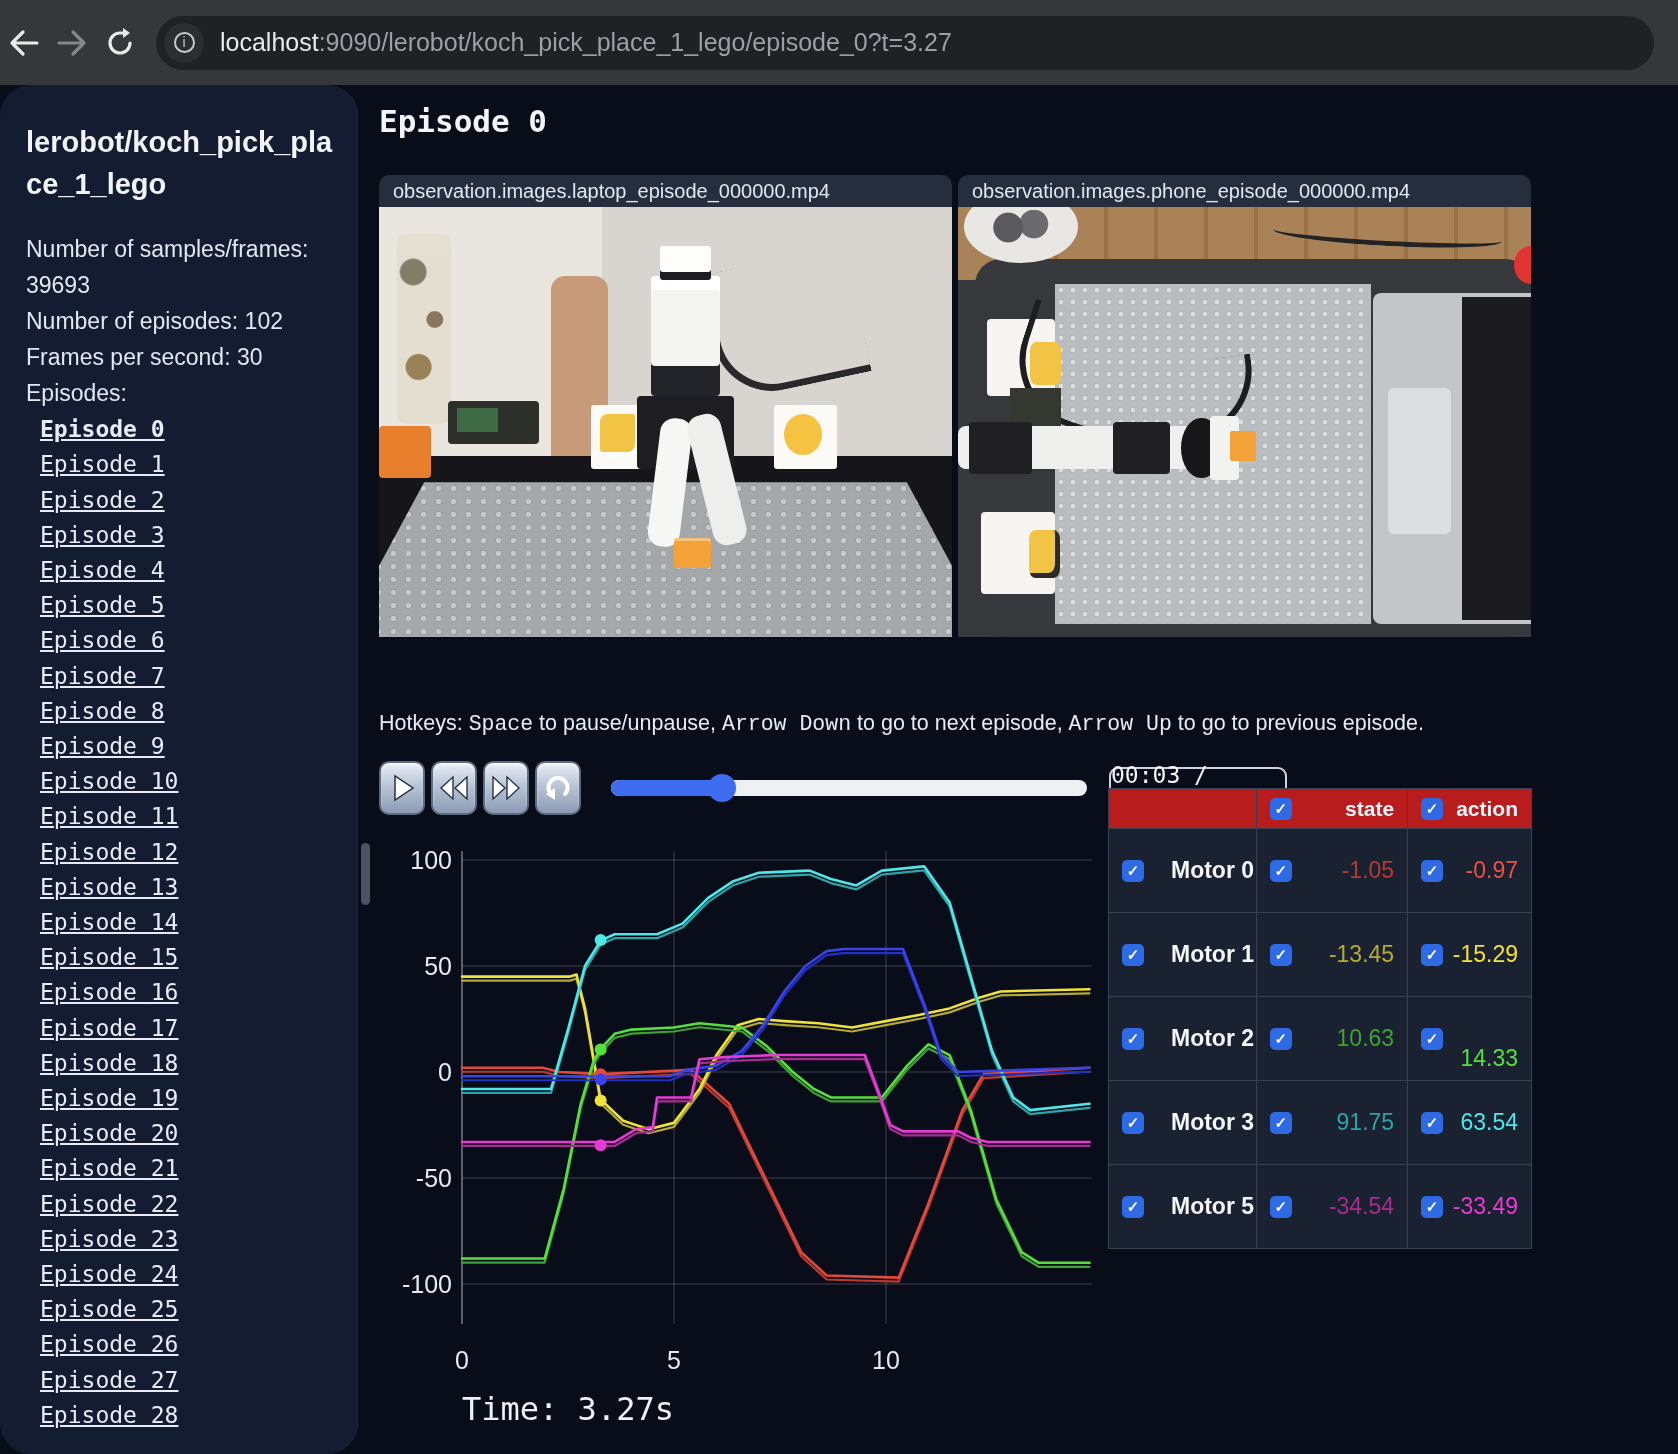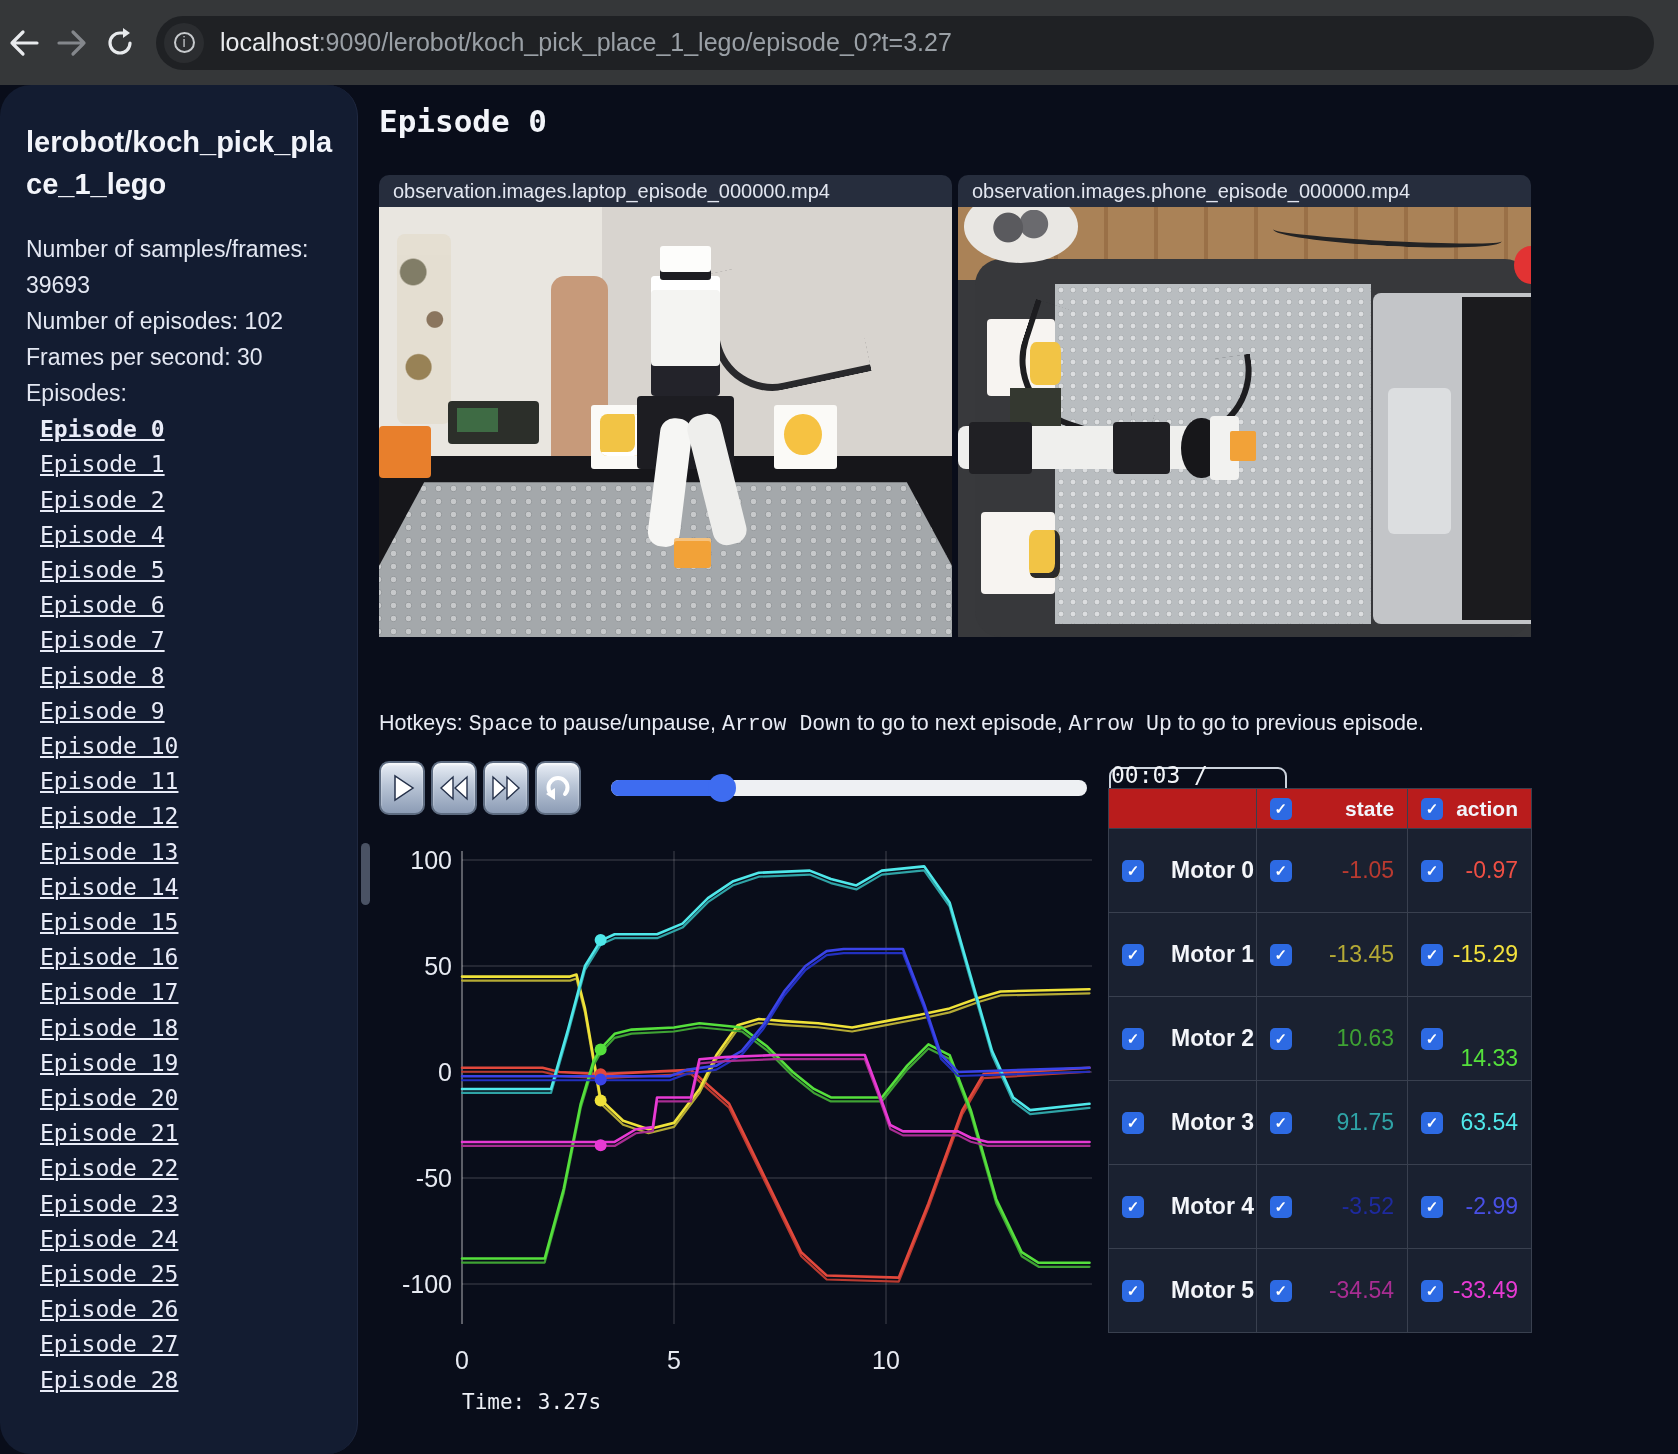--- a/index.html
+++ b/index.html
@@ -142,21 +142,21 @@
   .slider .fill { position:absolute; left:0; top:0; height:100%; border-radius:8px; background:#3e6cf0; }
   .slider .thumb { position:absolute; top:50%; width:28px; height:28px; border-radius:50%;
                    background:#3e6cf0; transform:translate(-50%,-50%); }
   .timebox { margin-left:22px; width:178px; height:42px; border:2px solid #ccd2dc; border-radius:9px;
              color:#f2f4f8; font-size:23px; display:flex; align-items:center; justify-content:center;
              font-family:"DejaVu Sans Mono", monospace; }
 
   
   #chart { position:absolute; left:36px; top:742px; }
   .time-label { position:absolute; left:104px; top:1305px; font-family:"DejaVu Sans Mono", monospace;
-                font-size:21px; color:#eef0f6; }
+                font-size:32px; color:#eef0f6; }
   .scroll-thumb { position:absolute; left:3px; top:758px; width:9px; height:62px; border-radius:5px;
                   background:#4a5264; cursor:pointer; }
 
   
   .mtable { position:absolute; left:750px; top:703px; width:424px; border-collapse:collapse; }
   .mtable th, .mtable td { border:1px solid #39404f; }
   .mtable th { height:40px; background:#b91c1c; color:#f2f4fa; font-size:21px; font-weight:bold; }
   .mtable td { height:84px; background:#1a2130; }
   .c-name { width:148px; } .c-state { width:152px; } .c-action { width:124px; }
   .cellflex { display:flex; align-items:center; justify-content:space-between; padding:0 13px; }
@@ -202,20 +202,21 @@
     <div class="ds-stats">
       <div>Number of samples/frames: 39693</div>
       <div>Number of episodes: 102</div>
       <div>Frames per second: 30</div>
       <div class="ep-label">Episodes:</div>
     </div>
     <ul class="ep-list" id="episode-list">
         <li class="active"><a href="#">Episode 0</a></li>
         <li><a href="#">Episode 1</a></li>
         <li><a href="#">Episode 2</a></li>
+        <li><a href="#">Episode 3</a></li>
         <li><a href="#">Episode 4</a></li>
         <li><a href="#">Episode 5</a></li>
         <li><a href="#">Episode 6</a></li>
         <li><a href="#">Episode 7</a></li>
         <li><a href="#">Episode 8</a></li>
         <li><a href="#">Episode 9</a></li>
         <li><a href="#">Episode 10</a></li>
         <li><a href="#">Episode 11</a></li>
         <li><a href="#">Episode 12</a></li>
         <li><a href="#">Episode 13</a></li>
@@ -455,40 +456,20 @@
               <div class="cellflex">
                 <span class="cb"></span>
                 <span class="mval" style="color: rgb(79, 232, 234);">63.54</span>
               </div>
             </td>
           </tr>
           <tr>
             <td>
               <div class="cellname">
                 <span class="cb"></span>
-                <span class="mname">Motor 4</span>
-              </div>
-            </td>
-            <td>
-              <div class="cellflex">
-                <span class="cb"></span>
-                <span class="mval" style="color: rgb(30, 42, 158);">-3.52</span>
-              </div>
-            </td>
-            <td>
-              <div class="cellflex">
-                <span class="cb"></span>
-                <span class="mval" style="color: rgb(73, 80, 230);">-2.99</span>
-              </div>
-            </td>
-          </tr>
-          <tr>
-            <td>
-              <div class="cellname">
-                <span class="cb"></span>
                 <span class="mname">Motor 5</span>
               </div>
             </td>
             <td>
               <div class="cellflex">
                 <span class="cb"></span>
                 <span class="mval" style="color: rgb(168, 45, 146);">-34.54</span>
               </div>
             </td>
             <td>

